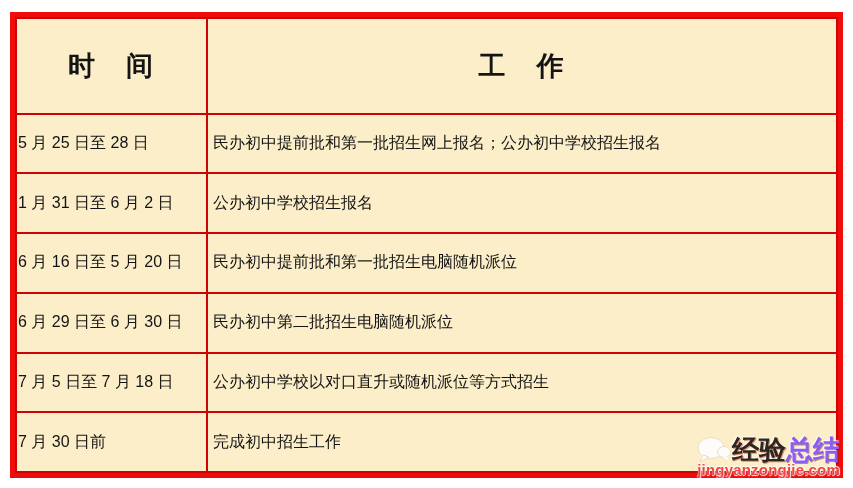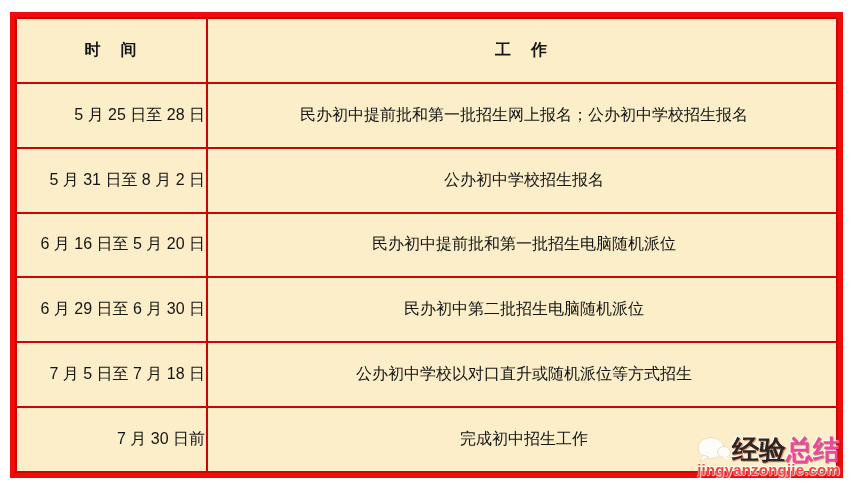--- a/index.html
+++ b/index.html
@@ -33,32 +33,32 @@
   table.schedule th,
   table.schedule td {
     border: 2px solid #ce0404;
     color: #141414;
     vertical-align: middle;
     overflow: hidden;
     white-space: nowrap;
   }
   col.c-time { width: 191px; }
   th {
-    font-size: 16px;
+    font-size: 27px;
     font-weight: 700;
     text-align: center;
     letter-spacing: 2px;
   }
   td.time {
     font-size: 16px;
-    text-align: right;
+    text-align: left;
   }
   td.work {
     font-size: 16px;
-    text-align: center;
+    text-align: left;
     padding-left: 5px;
   }
   
   .watermark {
     position: absolute;
     right: 13px;
     bottom: 11px;
     text-align: right;
     z-index: 5;
     pointer-events: none;
@@ -76,21 +76,21 @@
   }
   .wm-brand-dark {
     font-size: 27px;
     font-weight: 700;
     color: #2c2620;
     text-shadow: 1px 1px 0 rgba(205, 60, 40, 0.55), -1px -1px 1px rgba(255,255,255,0.9);
   }
   .wm-brand-red {
     font-size: 27px;
     font-weight: 700;
-    color: #ec4899;
+    color: #8b5cf6;
     text-shadow: 1px 1px 0 rgba(110, 20, 10, 0.45), -1px -1px 1px rgba(255,255,255,0.9);
   }
   .wm-domain {
     font-size: 15px;
     font-weight: 700;
     color: #ef4444;
     line-height: 15px;
     margin-top: -3px;
     letter-spacing: 0.2px;
     text-shadow: 0 1px 1px rgba(255,255,255,0.95), 0 -1px 1px rgba(255,255,255,0.95), 1px 0 1px rgba(255,255,255,0.95);
@@ -109,21 +109,21 @@
       <tbody>
           <tr>
         <th>时　间</th>
         <th>工　作</th>
       </tr>
       <tr>
         <td class="time">5 月 25 日至 28 日</td>
         <td class="work">民办初中提前批和第一批招生网上报名；公办初中学校招生报名</td>
       </tr>
       <tr>
-        <td class="time">5 月 31 日至 8 月 2 日</td>
+        <td class="time">1 月 31 日至 6 月 2 日</td>
         <td class="work">公办初中学校招生报名</td>
       </tr>
       <tr>
         <td class="time">6 月 16 日至 5 月 20 日</td>
         <td class="work">民办初中提前批和第一批招生电脑随机派位</td>
       </tr>
       <tr>
         <td class="time">6 月 29 日至 6 月 30 日</td>
         <td class="work">民办初中第二批招生电脑随机派位</td>
       </tr>

